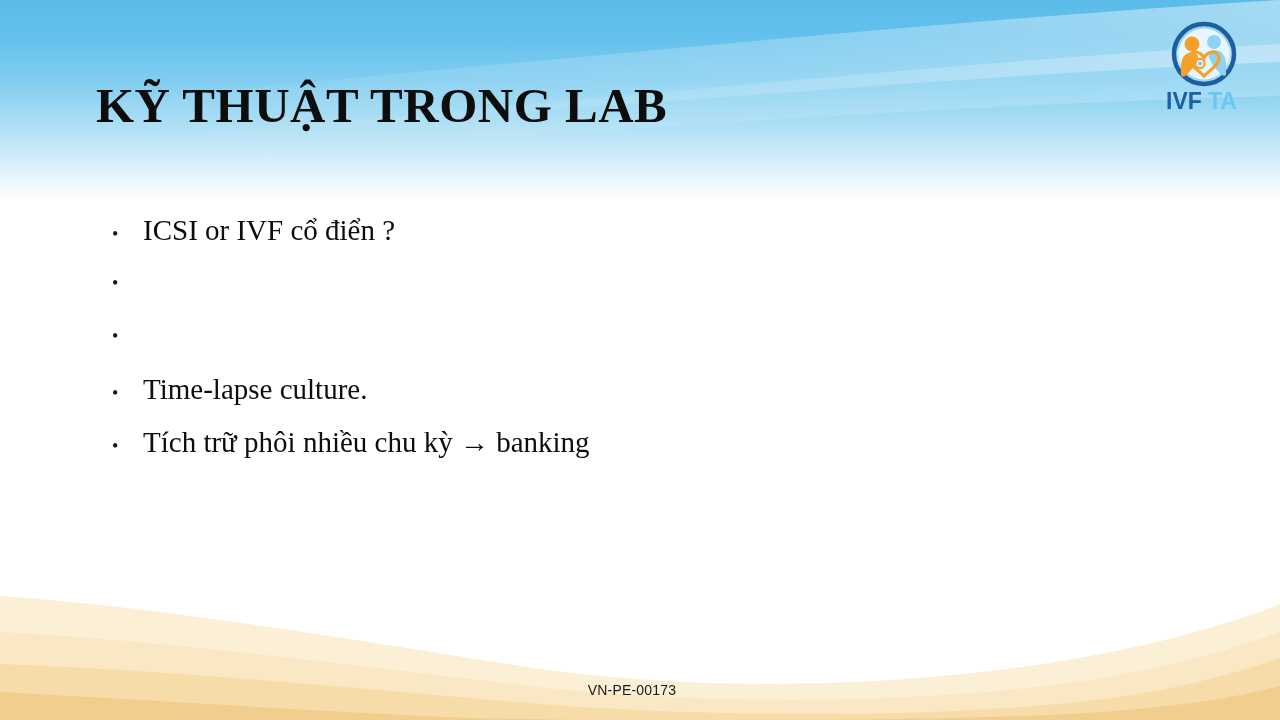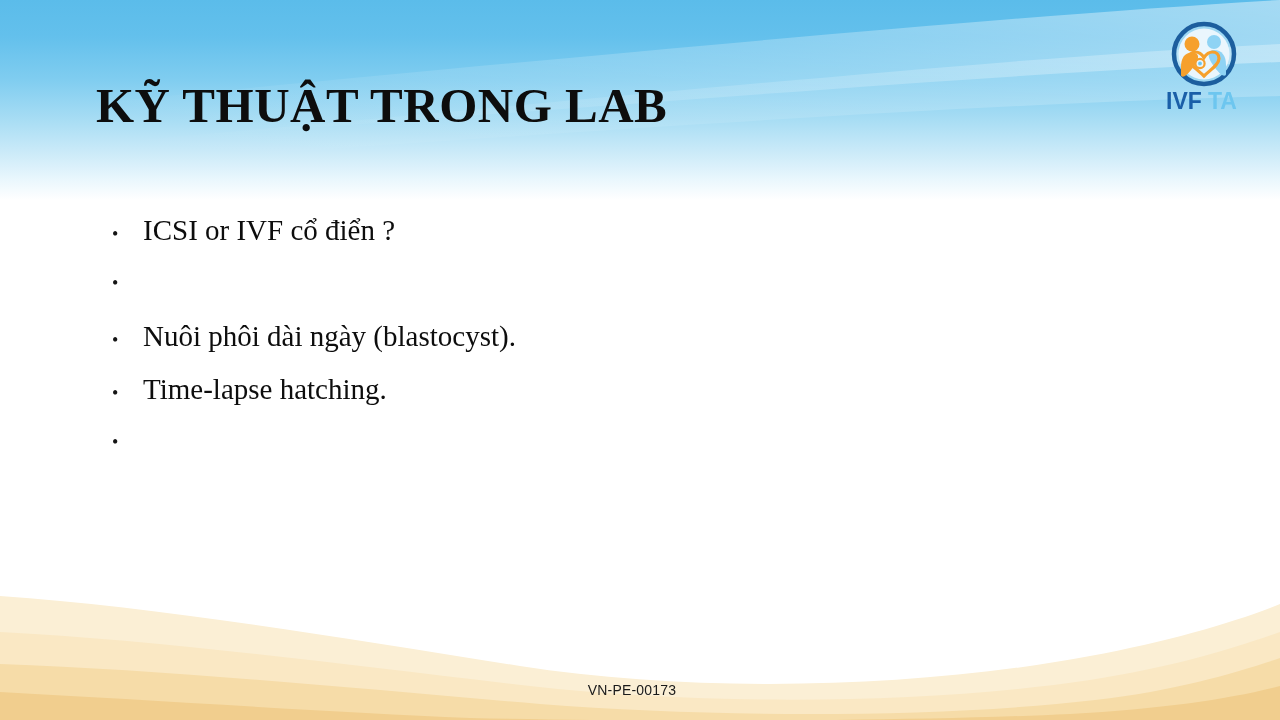--- a/index.html
+++ b/index.html
@@ -182,28 +182,28 @@
   <ul class="bullets">
     <li class="bullet-row">
       <span class="bullet-dot">•</span>
       <span class="bullet-text">ICSI or IVF cổ điển ?</span>
     </li>
     <li class="bullet-row">
       <span class="bullet-dot">•</span>
     </li>
     <li class="bullet-row">
       <span class="bullet-dot">•</span>
-      <span class="bullet-text">Nuôi phôi dài ngày (blastocyst).</span>
-    </li>
-    <li class="bullet-row">
-      <span class="bullet-dot">•</span>
-      <span class="bullet-text">Time-lapse  hatching.</span>
-    </li>
-    <li class="bullet-row">
-      <span class="bullet-dot">•</span>
+    </li>
+    <li class="bullet-row">
+      <span class="bullet-dot">•</span>
+      <span class="bullet-text">Time-lapse  culture.</span>
+    </li>
+    <li class="bullet-row">
+      <span class="bullet-dot">•</span>
+      <span class="bullet-text">Tích trữ phôi nhiều chu kỳ → banking</span>
     </li>
   </ul>
 
   <svg class="waves" viewBox="0 0 1280 160" preserveAspectRatio="none">
 
     <path d="M0,36 C150,46 330,76 520,106 C700,134 920,128 1090,96 C1170,81 1235,62 1280,44
              L1280,160 L0,160 Z" fill="#FBEFD5"></path>
 
     <path d="M0,72 C160,80 340,104 530,126 C710,146 930,144 1090,120 C1175,107 1235,88 1280,72
              L1280,160 L0,160 Z" fill="#FAE8C4"></path>

